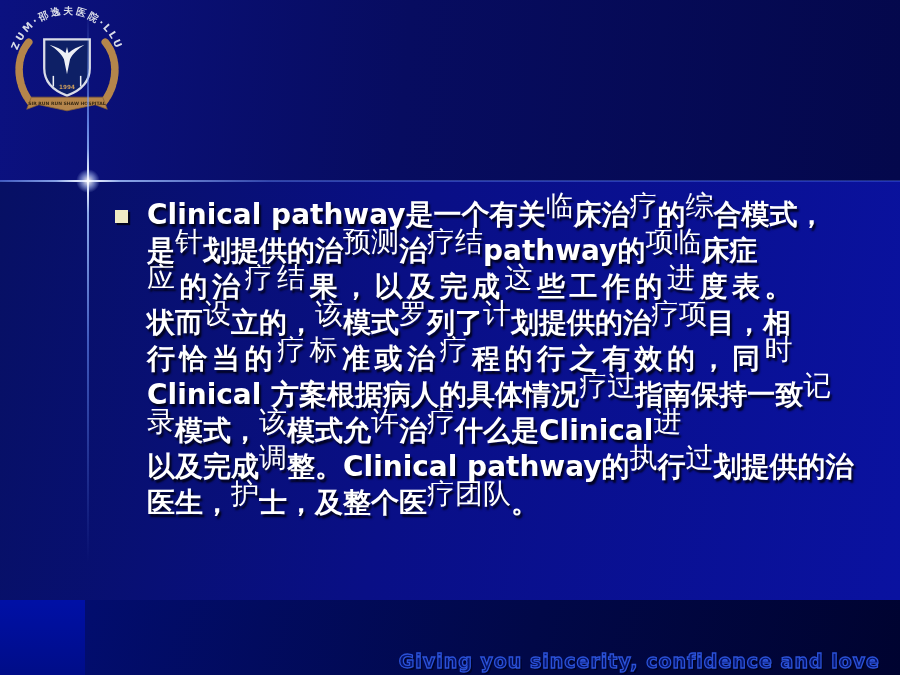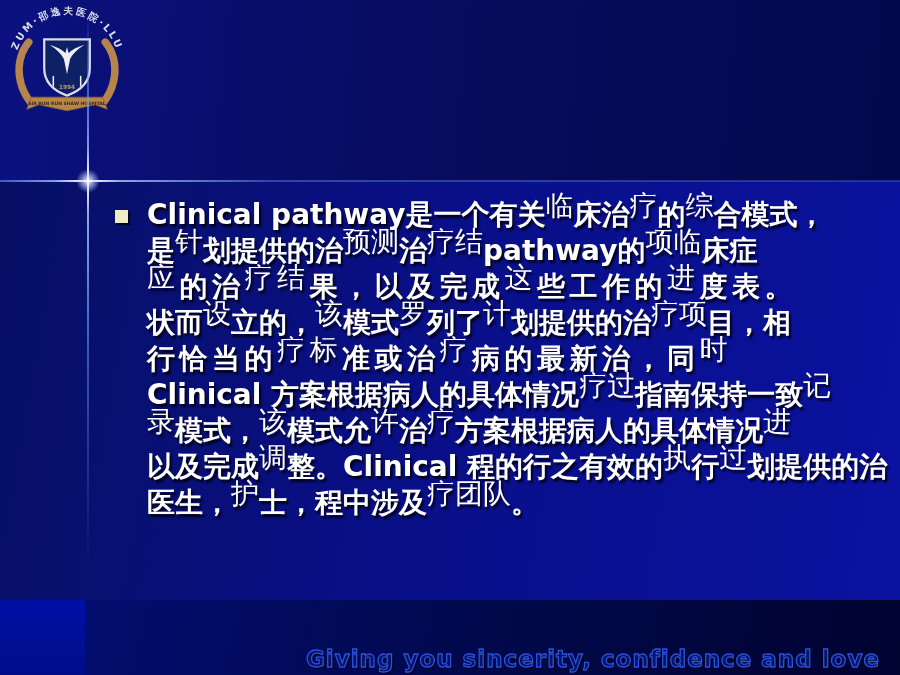--- a/index.html
+++ b/index.html
@@ -39,21 +39,21 @@
     box-shadow:2px 2px 1px rgba(0,0,10,.8);z-index:3;}
   .body-text{position:absolute;left:147px;top:197px;width:710px;z-index:3;
     color:#ffffff;font-size:28px;font-weight:bold;line-height:36px;
     text-shadow:2px 3px 2px rgba(0,0,10,.85);}
   .body-text .line{white-space:nowrap;height:36px;}
   .body-text .line.spread{letter-spacing:4.5px;}
   .body-text .alt{position:relative;top:-0.32em;font-weight:400;}
   
   .slogan{
     position:absolute;right:20px;bottom:3px;z-index:3;
-    font-size:23px;font-weight:bold;letter-spacing:1px;white-space:nowrap;
+    font-size:19px;font-weight:bold;letter-spacing:1px;white-space:nowrap;
     color:#051368;-webkit-text-stroke:1.3px #2b52d8;
     text-shadow:2px 2px 0 rgba(0,2,24,.6);}
 </style>
 </head>
 <body>
 
 <div class="slide">
 
   <div class="title-band"></div>
   <div class="main-area"></div>
@@ -89,22 +89,22 @@
     <text x="75" y="130" font-size="6" font-weight="bold" fill="#3A2A14" text-anchor="middle">SIR RUN RUN SHAW HOSPITAL</text>
   </svg>
 
 
   <div class="bullet"></div>
   <div class="body-text">
       <div class="line"><span>Clinical pathway是一个有关</span><span class="alt">临</span><span>床治</span><span class="alt">疗</span><span>的</span><span class="alt">综</span><span>合模式，</span></div>
       <div class="line"><span>是</span><span class="alt">针</span><span>划提供的治</span><span class="alt">预测</span><span>治</span><span class="alt">疗</span><span class="alt">结</span><span>pathway的</span><span class="alt">项临</span><span>床症</span></div>
       <div class="line spread"><span class="alt">应</span><span>的治</span><span class="alt">疗结</span><span>果，以及完成</span><span class="alt">这</span><span>些工作的</span><span class="alt">进</span><span>度表。</span></div>
       <div class="line"><span>状而</span><span class="alt">设</span><span>立的，</span><span class="alt">该</span><span>模式</span><span class="alt">罗</span><span>列了</span><span class="alt">计</span><span>划提供的治</span><span class="alt">疗项</span><span>目，相</span></div>
-      <div class="line spread"><span>行恰当的</span><span class="alt">疗标</span><span>准或治</span><span class="alt">疗</span><span>病的最新治，同</span><span class="alt">时</span></div>
+      <div class="line spread"><span>行恰当的</span><span class="alt">疗标</span><span>准或治</span><span class="alt">疗</span><span>程的行之有效的，同</span><span class="alt">时</span></div>
       <div class="line"><span>Clinical 方案根据病人的具体情况</span><span class="alt">疗过</span><span>指南保持一致</span><span class="alt">记</span></div>
-      <div class="line"><span class="alt">录</span><span>模式，</span><span class="alt">该</span><span>模式允</span><span class="alt">许</span><span>治</span><span class="alt">疗</span><span>方案根据病人的具体情况</span><span class="alt">进</span></div>
-      <div class="line"><span>以及完成</span><span class="alt">调</span><span>整。Clinical 程的行之有效的</span><span class="alt">执</span><span>行</span><span class="alt">过</span><span>划提供的治</span></div>
-      <div class="line"><span>医生，</span><span class="alt">护</span><span>士，程中涉及</span><span class="alt">疗团队</span><span>。</span></div>
+      <div class="line"><span class="alt">录</span><span>模式，</span><span class="alt">该</span><span>模式允</span><span class="alt">许</span><span>治</span><span class="alt">疗</span><span>什么是Clinical</span><span class="alt">进</span></div>
+      <div class="line"><span>以及完成</span><span class="alt">调</span><span>整。Clinical pathway的</span><span class="alt">执</span><span>行</span><span class="alt">过</span><span>划提供的治</span></div>
+      <div class="line"><span>医生，</span><span class="alt">护</span><span>士，及整个医</span><span class="alt">疗团队</span><span>。</span></div>
     </div>
 
   <div class="slogan">Giving you sincerity, confidence and love</div>
 
 </div>
 
 </body></html>

